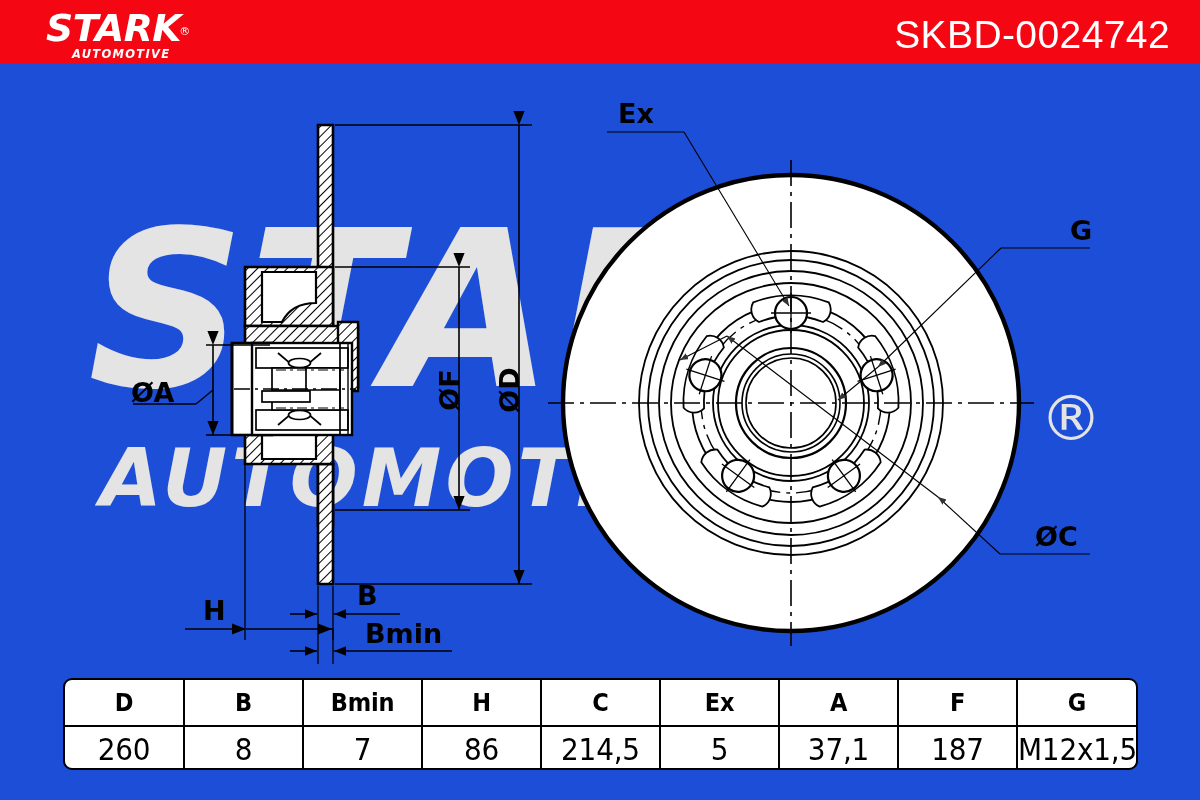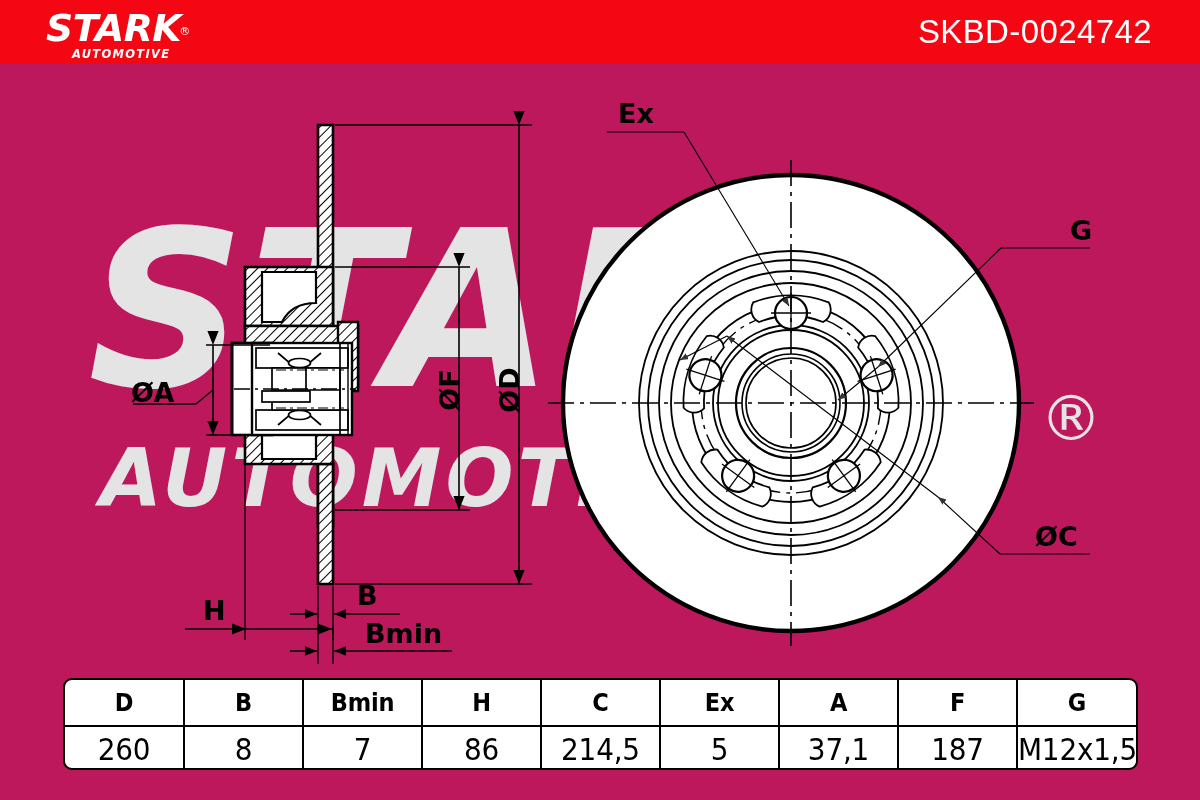--- a/index.html
+++ b/index.html
@@ -4,21 +4,21 @@
 <title>STARK SKBD-0024742</title>
 <style>
   html,body{margin:0;padding:0;}
   body{
     width:1200px;height:800px;
     background:#ffffff;
     font-family:"Liberation Sans", sans-serif;
     overflow:hidden;
     position:relative;
   }
-  #root{position:relative;width:1200px;height:800px;background:#be185d;}
+  #root{position:relative;width:1200px;height:800px;background:#1d4ed8;}
 
   
   .header{
     position:absolute;left:0;top:0;width:1200px;height:64px;
     background:#f40612;
   }
   .logo-wrap{
     position:absolute;left:46px;top:10px;
     line-height:1;
     user-select:none;
@@ -39,23 +39,23 @@
     margin-left:1px;font-style:normal;font-weight:400;
   }
   .logo-sub{
     font-family:"DejaVu Sans", sans-serif;
     font-weight:700;font-style:italic;
     font-size:11.5px;letter-spacing:1.3px;
     color:#ffffff;
     margin-top:2px;margin-left:26px;
   }
   .part-no{
-    position:absolute;right:48px;top:13px;
+    position:absolute;right:30px;top:13px;
     font-family:"Liberation Sans", sans-serif;
-    font-size:33px;font-weight:400;color:#ffffff;
+    font-size:39px;font-weight:400;color:#ffffff;
     letter-spacing:0.4px;
     white-space:nowrap;
   }
 
   
   .wm{
     position:absolute;left:0;top:64px;width:1200px;height:600px;
     overflow:hidden;pointer-events:none;
     z-index:1;
   }

